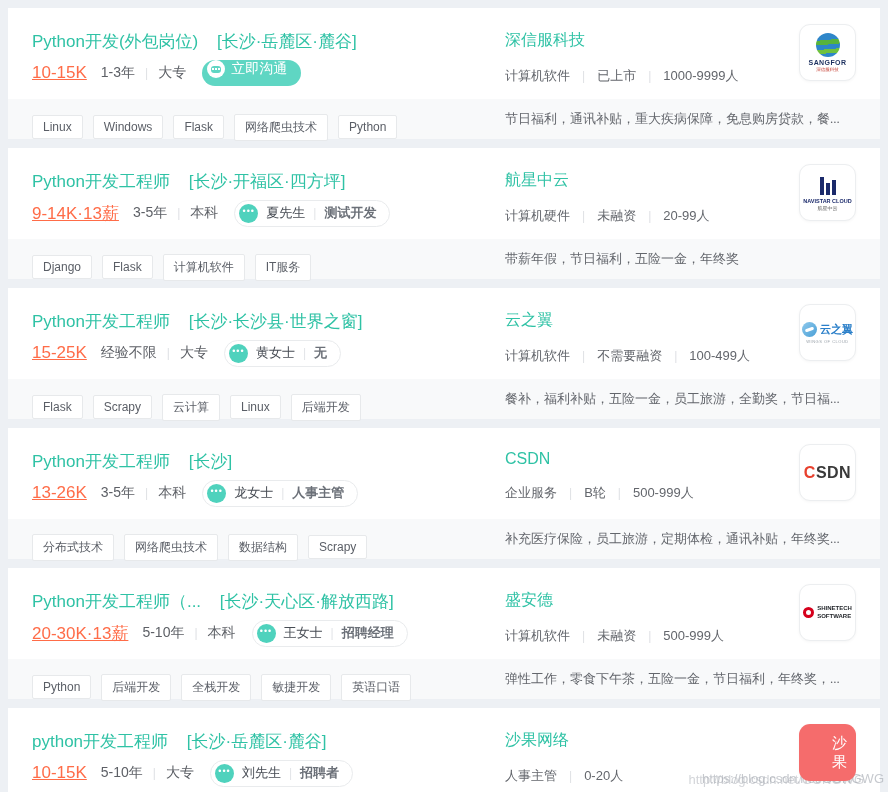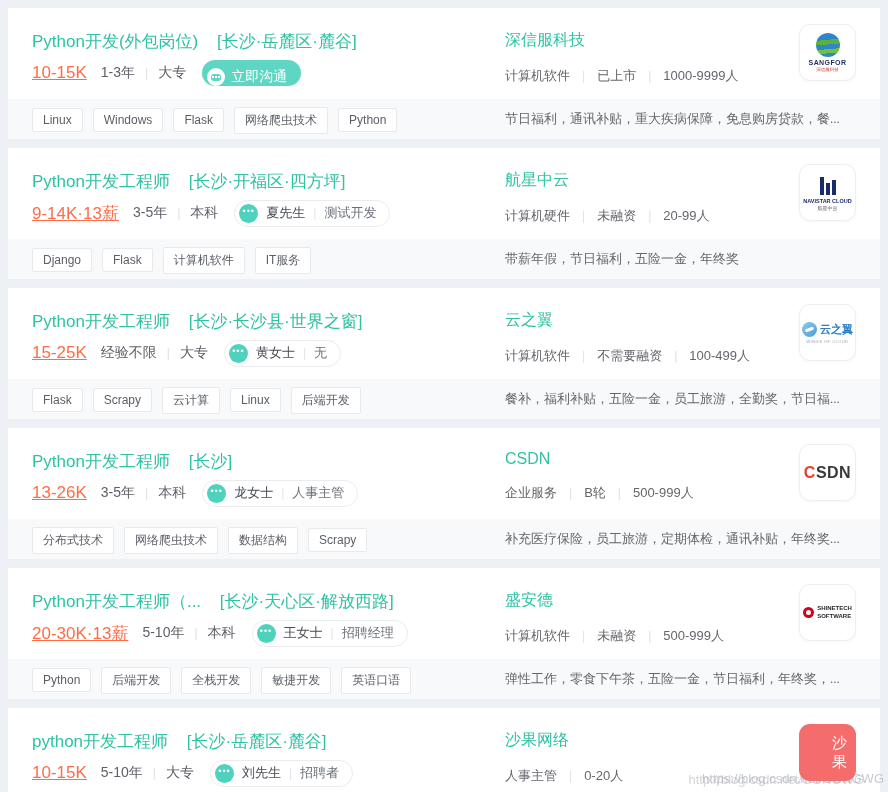--- a/index.html
+++ b/index.html
@@ -24,21 +24,21 @@
   .job-meta {
     position:absolute; left:24px; top:52px; height:26px;
     display:flex; align-items:center; font-size:14px; color:#5d6066;
   }
   .salary { color:#ff6c48; font-size:17px; margin-right:14px;text-decoration:underline; }
   .meta-sep { color:#dfe1e5; margin:0 10px; font-size:12px; }
 
   .chat-btn {
     margin-left:16px; height:26px; padding:0 14px 0 5px;
     background:#5fd6c3; border-radius:13px;
-    display:flex; align-items:flex-end; cursor:pointer;
+    display:flex; align-items:flex-start; cursor:pointer;
   }
   .chat-btn .bubble { width:18px; height:18px; border-radius:50%; background:#fff;
     display:flex; align-items:center; justify-content:center; margin-right:6px; }
   .chat-btn .bubble i { display:block; width:10px; height:7px; border-radius:3px;
     background:#5fd6c3; position:relative; }
   .chat-btn .bubble i:after { content:""; position:absolute; left:1px; top:2px;
     width:8px; height:2px;
     background:radial-gradient(circle 1px at 1px 1px,#fff 99%,transparent) ,
                radial-gradient(circle 1px at 4px 1px,#fff 99%,transparent),
                radial-gradient(circle 1px at 7px 1px,#fff 99%,transparent); }
@@ -47,21 +47,21 @@
   .recruiter {
     margin-left:16px; height:27px; padding:0 13px 0 4px;
     background:#fff; border:1px solid #e9ebed; border-radius:14px;
     display:flex; align-items:center; cursor:pointer;
   }
   .recruiter .bubble { width:19px; height:19px; border-radius:50%; background:#4fd2bd;
     display:flex; align-items:center; justify-content:center; margin-right:8px; }
   .recruiter .bubble span { color:#fff; font-size:9px; letter-spacing:1px; line-height:1; margin-top:-3px; }
   .recruiter .r-name { font-size:13px; color:#474c54; }
   .recruiter .r-sep { color:#e3e5e8; margin:0 8px; font-size:12px; }
-  .recruiter .r-role { font-size:13px; color:#6b7078; }
+  .recruiter .r-role { font-size:13px; color:#6b7078;font-weight:bold; }
 
   .company { position:absolute; left:497px; top:22px; }
   .company-name { font-size:16px; color:#2fc2a5; cursor:pointer; }
   .company-meta { margin-top:16px; font-size:13px; color:#63666c;
     display:flex; align-items:center; }
   .company-meta .meta-sep { margin:0 12px; }
 
   .logo-tile {
     position:absolute; right:24px; top:16px; width:57px; height:57px;
     background:#fff; border:1px solid #eceef0; border-radius:11px;
@@ -92,21 +92,21 @@
   .lg-yzy-sub { font-size:4px; color:#9aa2aa; margin-top:2px; letter-spacing:0.5px;}
 
   .lg-csdn { font-size:16px; font-weight:bold; color:#3a3a3a; letter-spacing:0.5px;}
   .lg-csdn b { color:#e8402d; font-weight:bold;}
 
   .lg-shine { display:flex; align-items:center;}
   .lg-shine-dot { width:11px; height:11px; border-radius:50%; background:#fff;
     border:3px solid #d6001c; margin-right:3px;}
   .lg-shine-txt { font-size:6px; font-weight:bold; color:#23262b; line-height:1.25;}
 
-  .tags { position:absolute; left:24px; top:1px; height:40px; display:flex; align-items:center;}
+  .tags { position:absolute; left:24px; top:8px; height:40px; display:flex; align-items:center;}
   .tag {
     background:#fff; border:1px solid #e7e9eb; border-radius:2px;
     color:#5a5e66; font-size:12px; padding:4px 10px; margin-right:10px;
     cursor:pointer; white-space:nowrap;
   }
   .benefits {
     position:absolute; left:497px; top:0; height:40px; line-height:40px;
     font-size:13px; color:#63666c; white-space:nowrap; max-width:360px;
     overflow:hidden; text-overflow:ellipsis;font-family:Liberation Serif, serif;
   }

